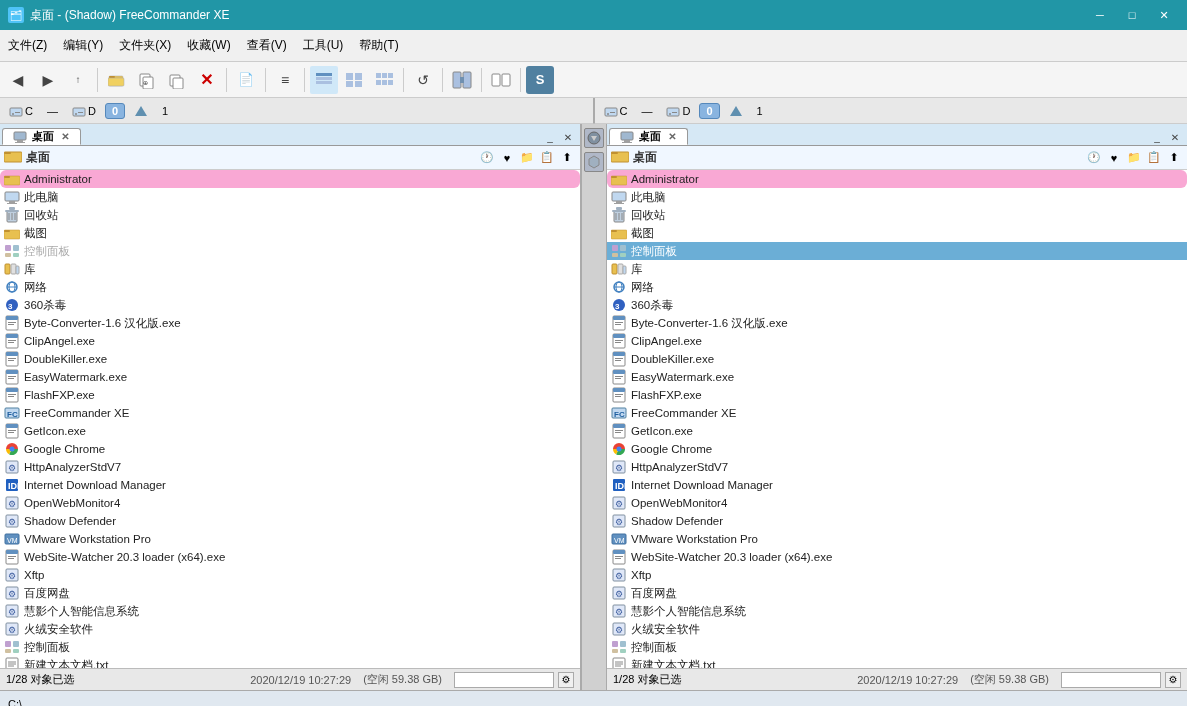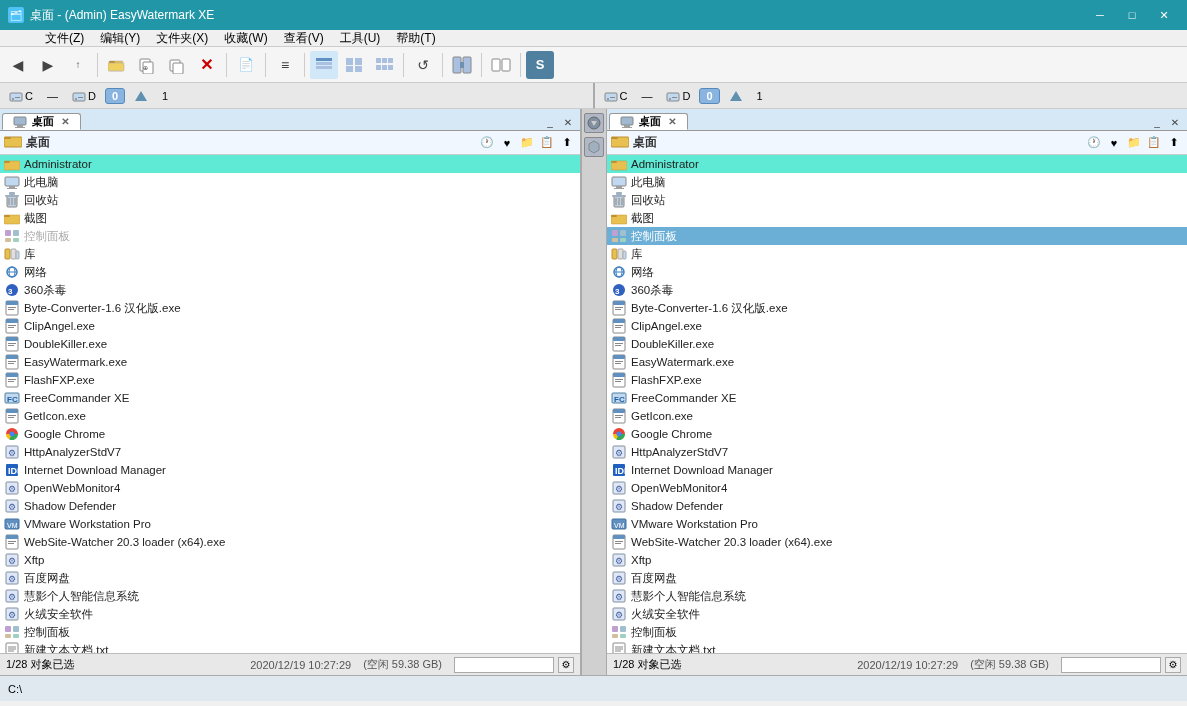--- a/index.html
+++ b/index.html
@@ -41,25 +41,24 @@
       width: 30px; height: 20px;
       display: flex; align-items: center; justify-content: center;
       cursor: pointer;
       font-size: 11px;
       border-radius: 2px;
     }
 
     
     #menubar {
       background: #f0f0f0;
-      height: 17px;
+      height: 32px;
       display: flex;
       align-items: center;
       border-bottom: 1px solid #ccc;
-      padding-left: 37px;
     }
     .menu-item {
       padding: 2px 8px;
       cursor: pointer;
       font-size: 12px;
       height: 22px;
       display: flex; align-items: center;
     }
 
     
@@ -194,21 +193,21 @@
     .file-item {
       display: flex;
       align-items: center;
       height: 18px;
       padding: 0 4px;
       gap: 4px;
       cursor: pointer;
       font-size: 11.5px;
       color: #222;
     }
-    .file-item.selected { background: #5eead4; }
+    .file-item.selected { background: #f9a8d4; border-radius: 6px; }
     .file-item.highlighted { background: #6baed6; color: white; }
     .file-icon {
       width: 16px; height: 16px;
       flex-shrink: 0;
       display: flex; align-items: center; justify-content: center;
       font-size: 12px;
     }
     .file-name { flex: 1; white-space: nowrap; overflow: hidden; text-overflow: ellipsis; }
 
     
@@ -290,21 +289,21 @@
       font-size: 10px;
       cursor: pointer;
     }
   </style>
 </head>
 <body>
 
 <div id="titlebar">
   <div class="title-left">
     <div class="title-icon">🗂</div>
-    <span>桌面 - (Admin) EasyWatermark XE</span>
+    <span>桌面 - (Shadow) FreeCommander XE</span>
   </div>
   <div class="win-btns">
     <div class="win-btn">─</div>
     <div class="win-btn">□</div>
     <div class="win-btn close">✕</div>
   </div>
 </div>
 
 <div id="menubar">
   <div class="menu-item">文件(Z)</div>

